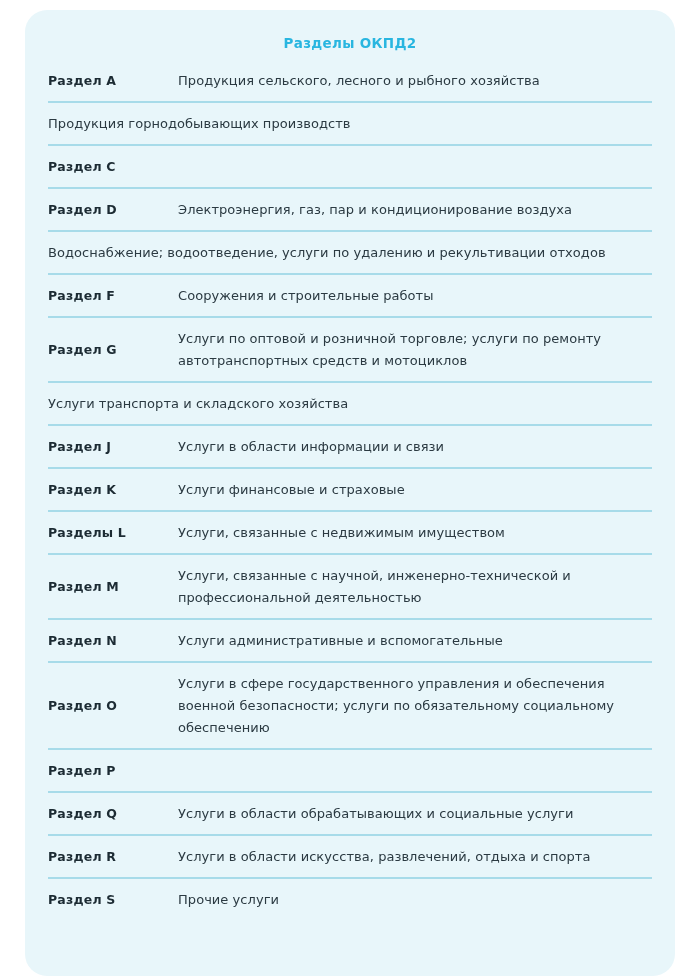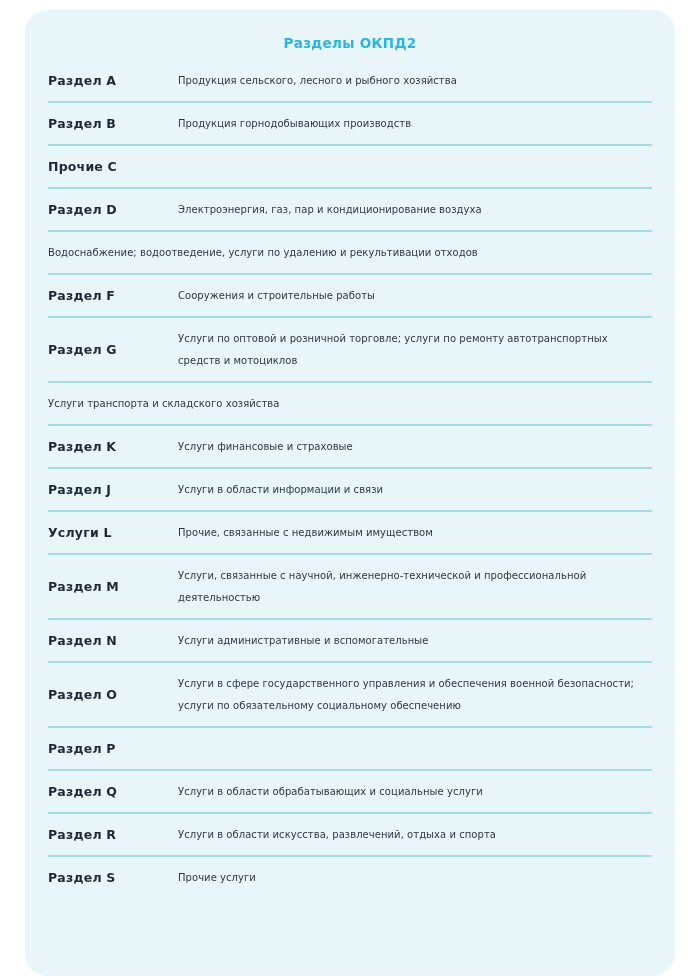--- a/index.html
+++ b/index.html
@@ -72,74 +72,73 @@
     font-size: 12.5px;
     font-weight: bold;
     color: #1c2b33;
     line-height: 22px;
     letter-spacing: 0.2px;
     white-space: nowrap;
   }
 
   .row-desc {
     flex: 1 1 auto;
-    font-size: 10px;
+    font-size: 13px;
     color: #2b3a42;
     line-height: 22px;
     letter-spacing: 0.05px;
     padding-right: 4px;
   }
 </style>
 </head>
 <body>
 
 <div class="page">
   <div class="card">
     <h1 class="card-title">Разделы ОКПД2</h1>
     <div class="table" id="sections-table">
         <div class="row first">
           <div class="row-code">Раздел A</div>
           <div class="row-desc">Продукция сельского, лесного и рыбного хозяйства</div>
         </div>
         <div class="row">
-          <div class="row-code">Раздел B</div>
           <div class="row-desc">Продукция горнодобывающих производств</div>
         </div>
         <div class="row">
-          <div class="row-code">Прочие C</div>
+          <div class="row-code">Раздел C</div>
         </div>
         <div class="row">
           <div class="row-code">Раздел D</div>
           <div class="row-desc">Электроэнергия, газ, пар и кондиционирование воздуха</div>
         </div>
         <div class="row">
           <div class="row-desc">Водоснабжение; водоотведение, услуги по удалению и рекультивации отходов</div>
         </div>
         <div class="row">
           <div class="row-code">Раздел F</div>
           <div class="row-desc">Сооружения и строительные работы</div>
         </div>
         <div class="row">
           <div class="row-code">Раздел G</div>
           <div class="row-desc">Услуги по оптовой и розничной торговле; услуги по ремонту автотранспортных средств и мотоциклов</div>
         </div>
         <div class="row">
           <div class="row-desc">Услуги транспорта и складского хозяйства</div>
         </div>
         <div class="row">
+          <div class="row-code">Раздел J</div>
+          <div class="row-desc">Услуги в области информации и связи</div>
+        </div>
+        <div class="row">
           <div class="row-code">Раздел K</div>
           <div class="row-desc">Услуги финансовые и страховые</div>
         </div>
         <div class="row">
-          <div class="row-code">Раздел J</div>
-          <div class="row-desc">Услуги в области информации и связи</div>
-        </div>
-        <div class="row">
-          <div class="row-code">Услуги L</div>
-          <div class="row-desc">Прочие, связанные с недвижимым имуществом</div>
+          <div class="row-code">Разделы L</div>
+          <div class="row-desc">Услуги, связанные с недвижимым имуществом</div>
         </div>
         <div class="row">
           <div class="row-code">Раздел M</div>
           <div class="row-desc">Услуги, связанные с научной, инженерно-технической и профессиональной деятельностью</div>
         </div>
         <div class="row">
           <div class="row-code">Раздел N</div>
           <div class="row-desc">Услуги административные и вспомогательные</div>
         </div>
         <div class="row">

